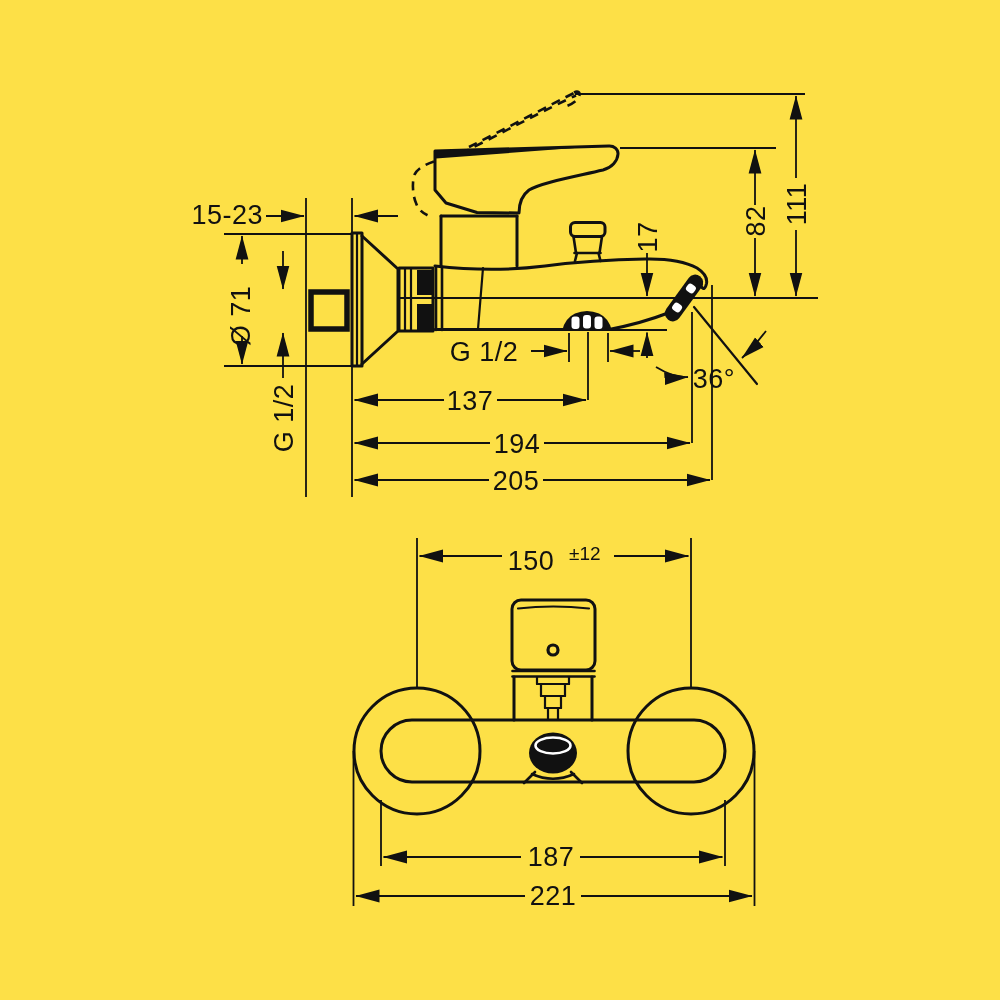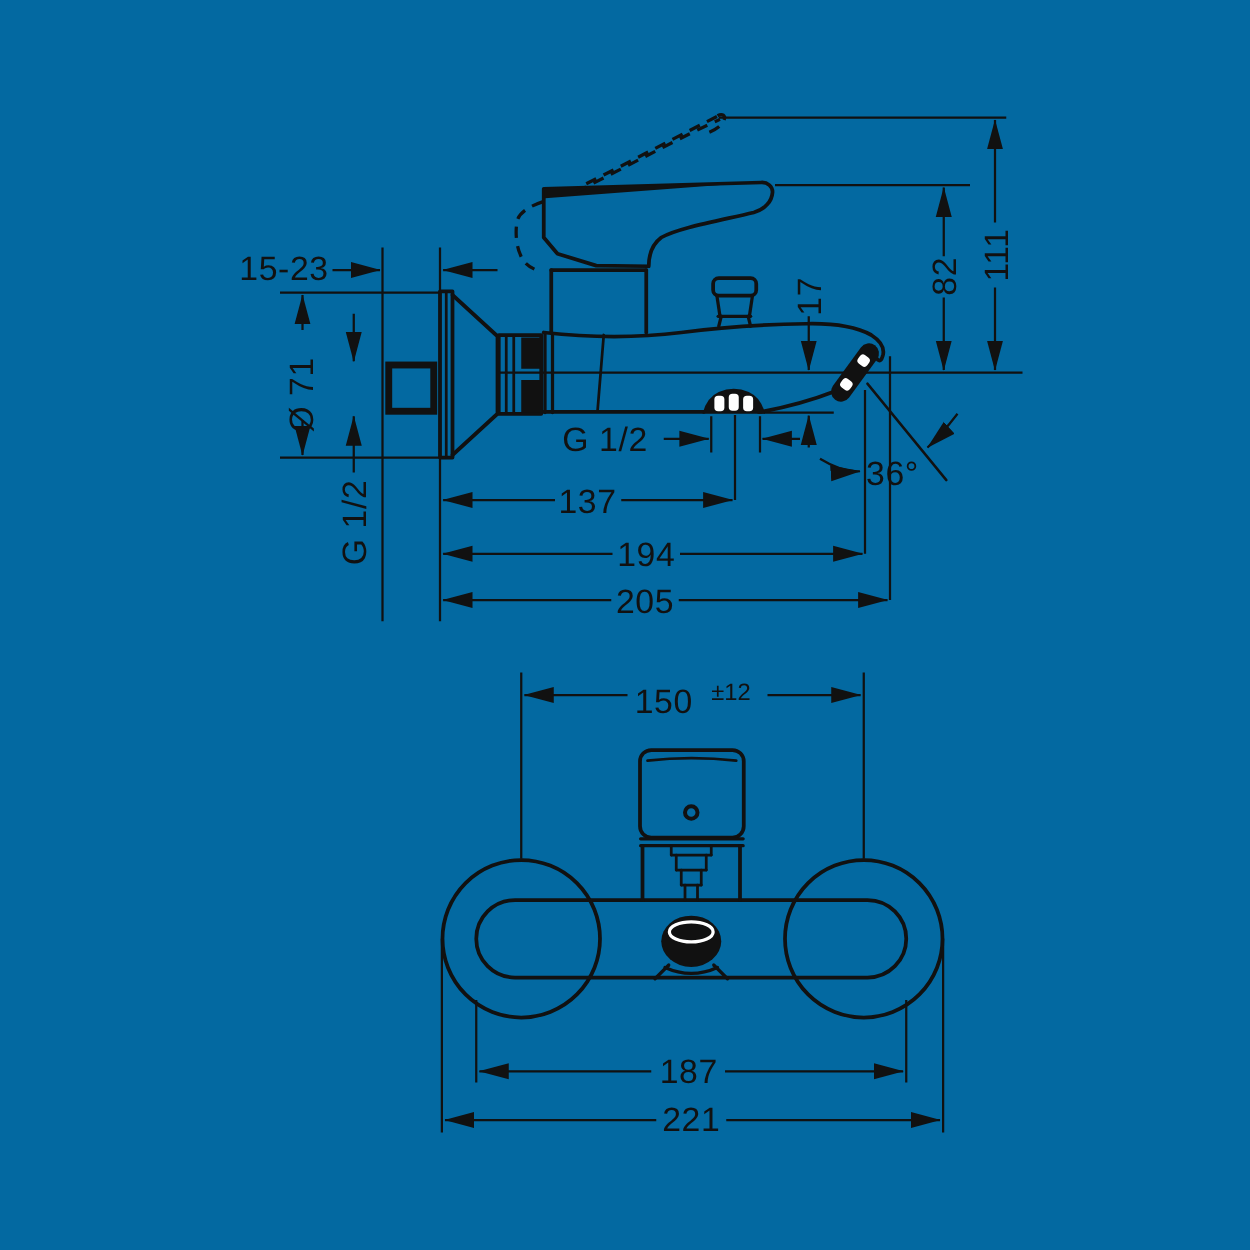--- a/index.html
+++ b/index.html
@@ -1,16 +1,16 @@
 <!DOCTYPE html>
 <html><head>
 <meta charset="utf-8">
 <style>
   html,body{margin:0;padding:0;background:#fff;}
-  .canvas{position:relative;width:1000px;height:1000px;background:#0369a1;overflow:hidden;
+  .canvas{position:relative;width:1000px;height:1000px;background:#fde047;overflow:hidden;
           font-family:"Liberation Sans",sans-serif;}
   svg{position:absolute;left:0;top:0;}
   
   .o3{stroke:#111;stroke-width:3;fill:none;stroke-linejoin:round;stroke-linecap:round;}
   .o5{stroke:#111;stroke-width:5.5;fill:none;stroke-linejoin:miter;}
   .t2{stroke:#111;stroke-width:2.2;fill:none;stroke-linecap:round;}
   .t25{stroke:#111;stroke-width:2.6;fill:none;stroke-linecap:round;}
   .dim{stroke:#111;stroke-width:1.8;fill:none;stroke-linecap:butt;}
   .dash{stroke:#111;stroke-width:2.6;fill:none;stroke-dasharray:9 6.5;stroke-linecap:butt;}
   .fillb{fill:#111;stroke:none;}

